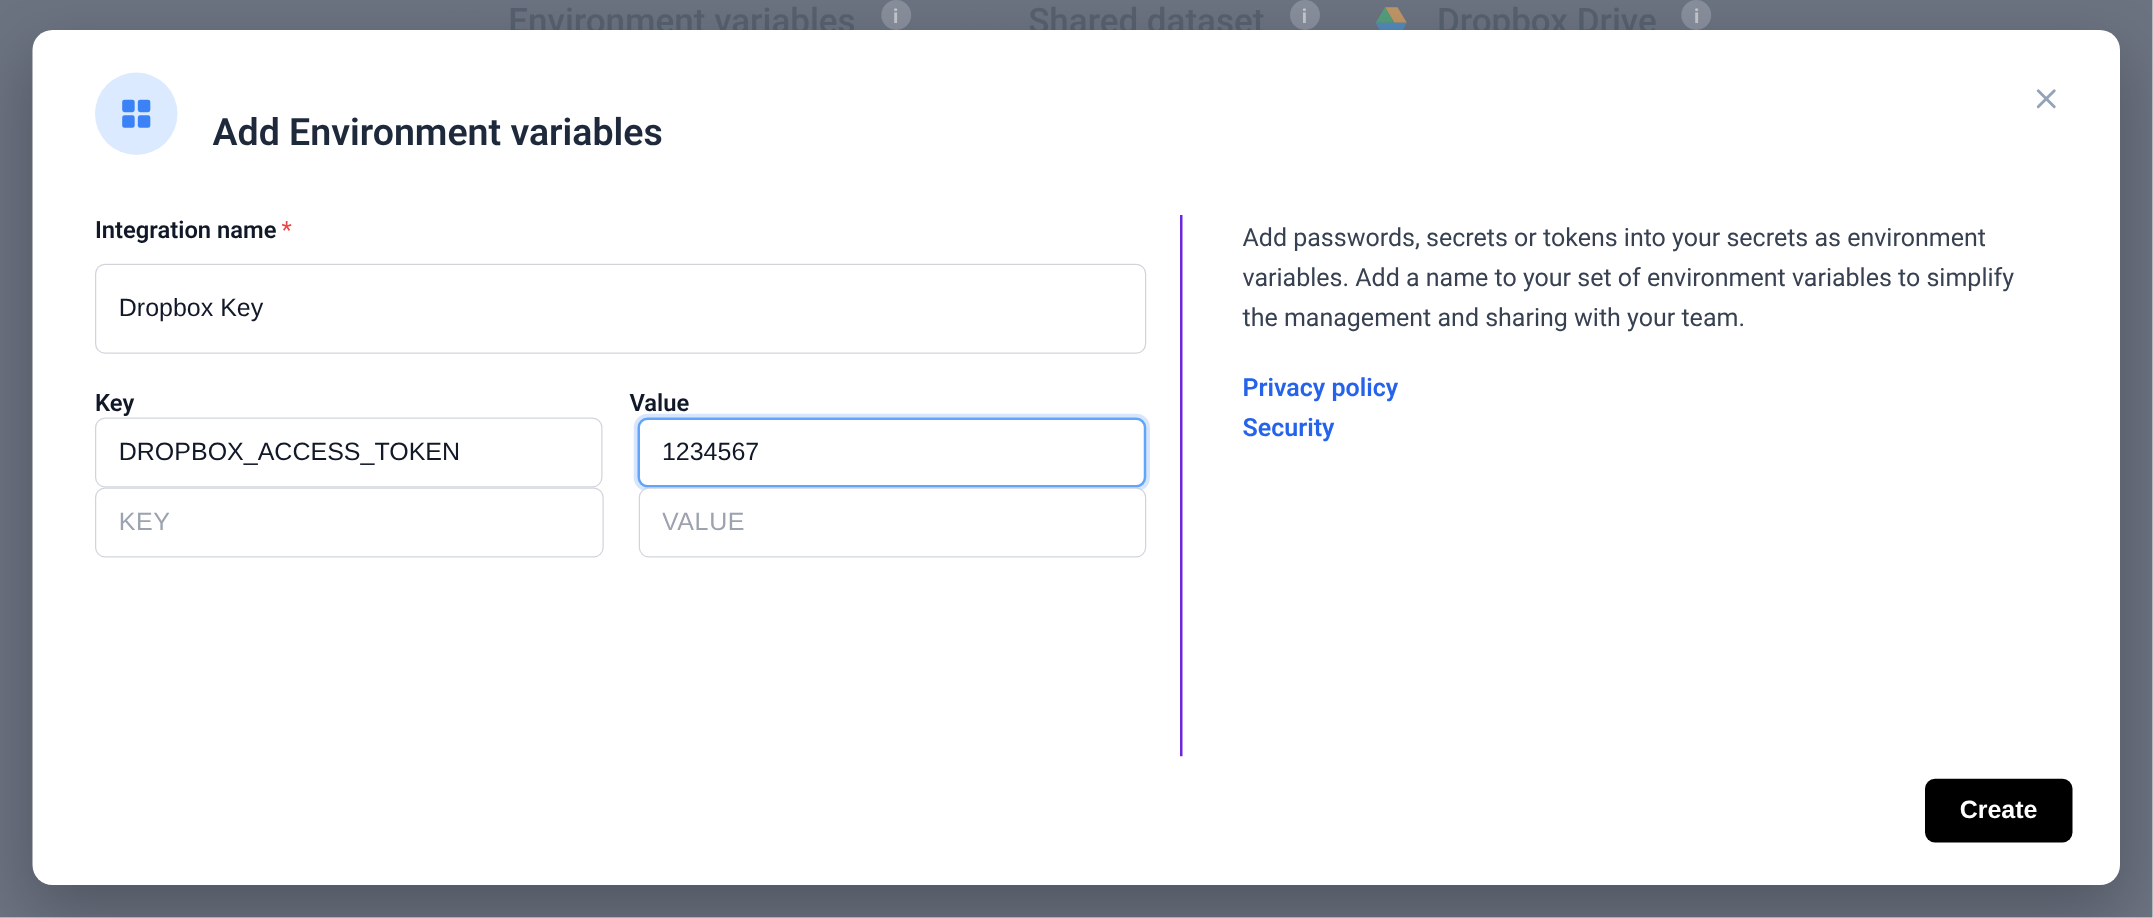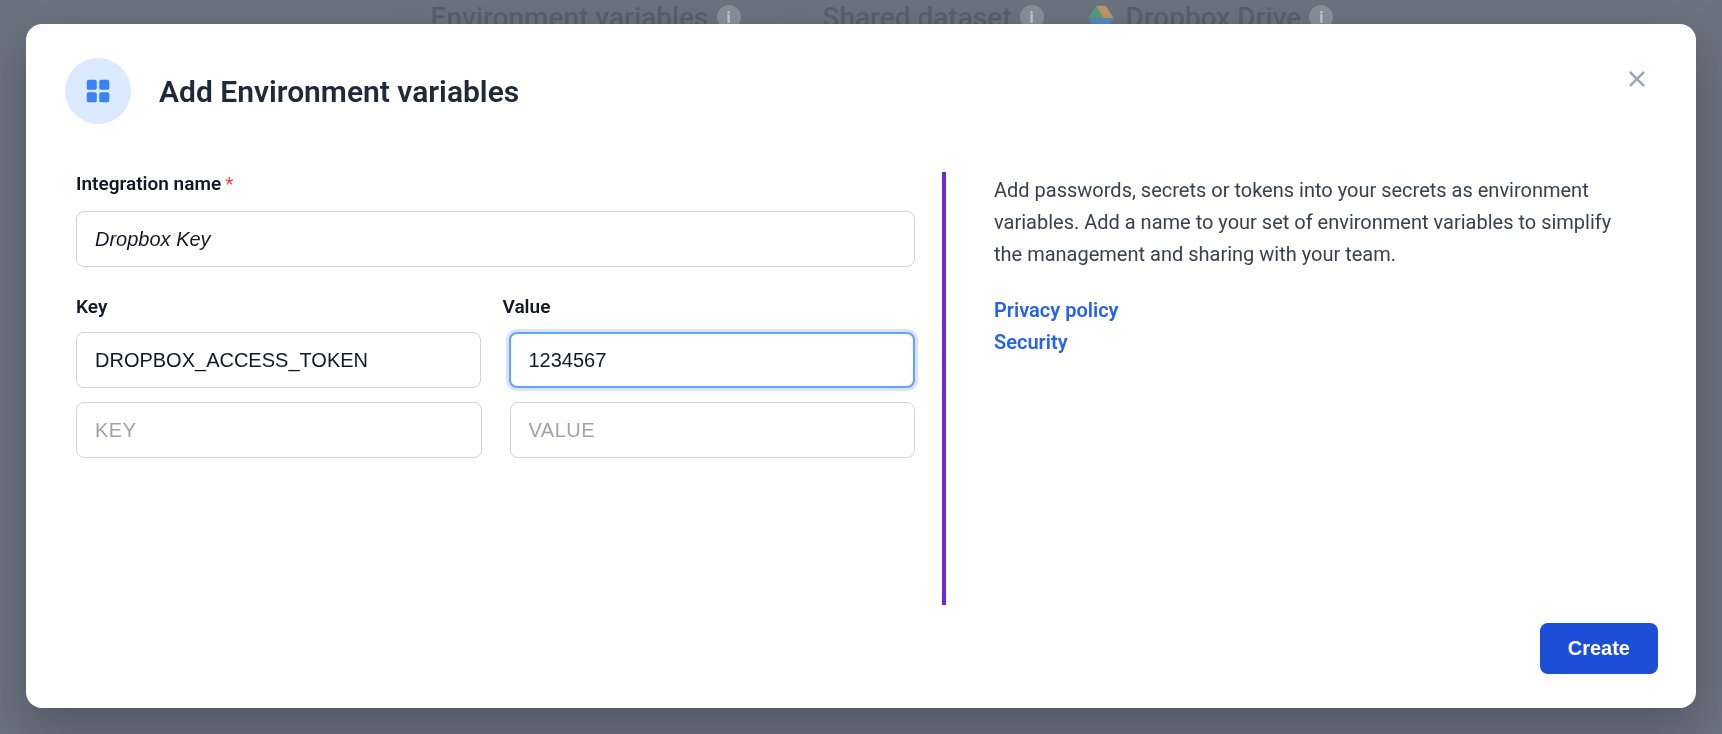--- a/index.html
+++ b/index.html
@@ -20,22 +20,21 @@
     display: flex;
     align-items: flex-start;
     padding-top: 0;
     gap: 40px;
     justify-content: center;
     opacity: 0.6;
     filter: blur(0.3px);
   }
   .backdrop-item {
     display: flex;
-    align-items: center;
-    gap: 8px;
+    gap: 20px;
     color: #4b5563;
     font-size: 28px;
     font-weight: 500;
   }
   .backdrop-icon { width: 34px; height: 34px; display:flex; align-items:center; justify-content:center; }
   .backdrop-info { width:24px; height:24px; border-radius:50%; background:#9ca3af; color:#fff; font-size:16px; font-weight:700; display:flex; align-items:center; justify-content:center; }
 
   .modal {
     position: absolute;
     top: 24px;
@@ -44,22 +43,22 @@
     bottom: 26px;
     background: #ffffff;
     border-radius: 16px;
     box-shadow: 0 20px 50px rgba(0,0,0,0.25);
     display: flex;
     flex-direction: column;
   }
 
   .modal-header {
     display: flex;
-    align-items: center;
-    padding: 34px 50px 0 39px;
+    align-items: flex-end;
+    padding: 34px 50px 0 50px;
     position: relative;
   }
   .modal-icon-wrap {
     width: 66px; height: 66px;
     border-radius: 50%;
     background: #dbeafe;
     display: flex;
     align-items: center;
     justify-content: center;
     margin-right: 28px;
@@ -83,50 +82,48 @@
 
   .modal-body {
     display: flex;
     padding: 48px 50px 0 50px;
     flex: 1;
     gap: 48px;
   }
 
   .form-col {
     flex: 0 0 870px;
-    border-right: 4px solid #6d28d9;
+    border-right: 2px solid #6d28d9;
     padding-right: 27px;
     padding-bottom: 20px;
   }
 
   .label {
     font-size: 19px;
     font-weight: 600;
     color: #111827;
     display: block;
     margin-bottom: 16px;
   }
   .req { color: #ef4444; font-weight:400; margin-left:4px; }
 
   .full-input {
     width: 100%;
-    height: 56px;
+    height: 72px;
     border: 1px solid #d1d5db;
     border-radius: 8px;
     padding: 0 18px;
     font-size: 20px;
     color: #111827;
     outline: none;
-    font-style: italic;
   }
 
   .kv-row {
     display: flex;
     gap: 28px;
-    margin-top: 14px;
   }
   .kv-row:first-of-type { margin-top: 14px; }
   .kv-labels { display: flex; gap: 14px; margin-top: 28px; }
   .kv-labels .label { flex: 1; margin-bottom: 0; }
 
   .kv-input {
     flex: 1;
     height: 56px;
     border: 1px solid #d1d5db;
     border-radius: 8px;
@@ -167,21 +164,21 @@
     margin-bottom: 8px;
     cursor: pointer;
   }
 
   .modal-footer {
     display: flex;
     justify-content: flex-end;
     padding: 18px 38px 34px 38px;
   }
   .create-btn {
-    background: #1d4ed8;
+    background: #000000;
     color: #fff;
     border: none;
     border-radius: 8px;
     font-size: 20px;
     font-weight: 600;
     padding: 14px 28px;
     cursor: pointer;
   }
 </style>
 </head>

